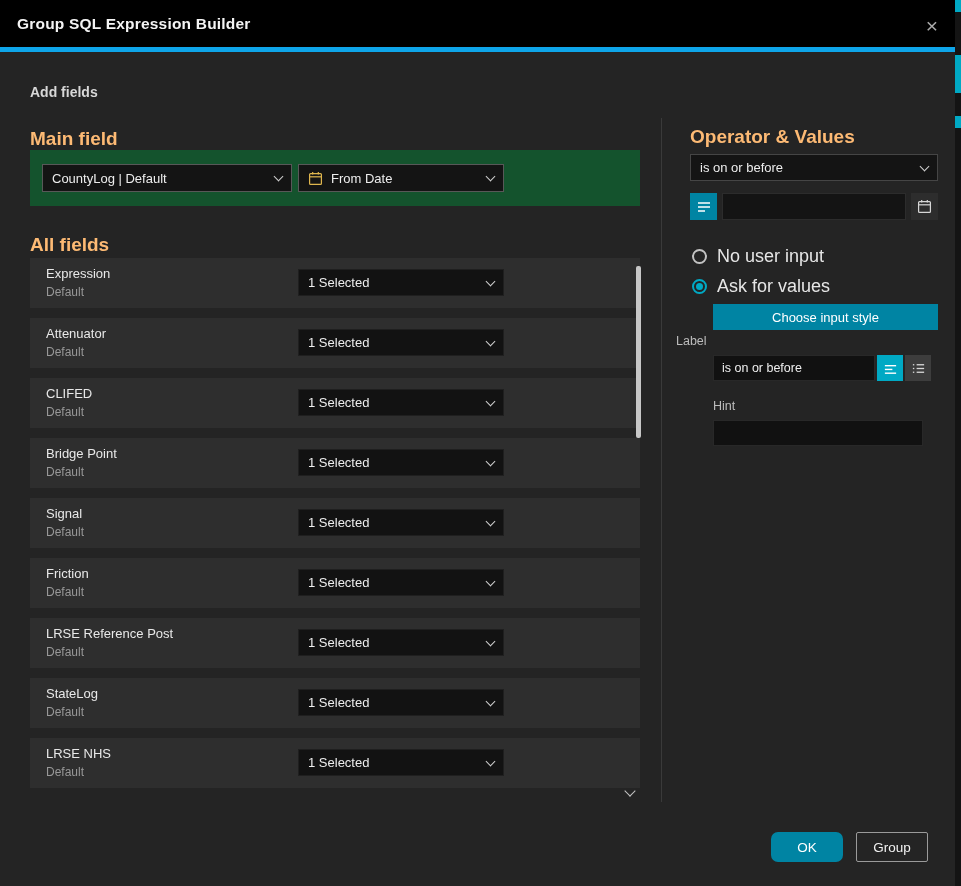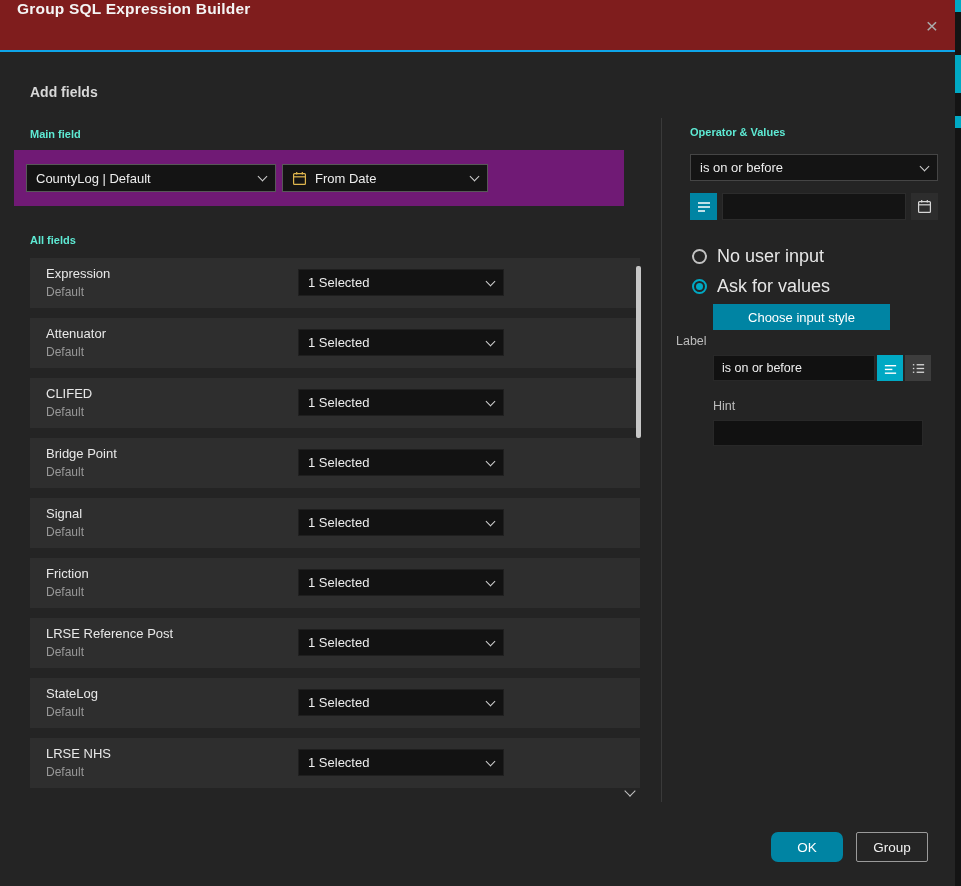--- a/index.html
+++ b/index.html
@@ -1,41 +1,41 @@
 <!DOCTYPE html>
 <html style="--accent: #0084a3; --accent-bright: #00a9c4;"><head>
 <meta charset="utf-8">
 <style>
   *{box-sizing:border-box;margin:0;padding:0}
   html,body{width:961px;height:886px;overflow:hidden;background:#242424;
     font-family:"Liberation Sans",sans-serif;color:#e6e6e6}
   .dialog{position:relative;width:961px;height:886px;background:#242424}
 
   
-  .hdr{position:absolute;left:0;top:0;width:100%;height:52px;background:#7f1d1d;
-    border-bottom:2px solid #0ea5e9;display:flex;align-items:flex-start}
+  .hdr{position:absolute;left:0;top:0;width:100%;height:52px;background:#000000;
+    border-bottom:5px solid #0ea5e9;display:flex;align-items:center}
   .hdr h1{font-size:15.5px;font-weight:700;color:#f4f4f4;padding-left:17px;letter-spacing:.2px}
   .close{position:absolute;right:12px;top:0;height:52px;width:34px;display:flex;
     align-items:center;justify-content:center;font-size:21px;color:#aaa;cursor:pointer}
 
   
   .h-add{position:absolute;left:30px;top:84px;font-size:14px;font-weight:700;color:#d8d8d8}
-  .h-sub{position:absolute;font-size:11px;font-weight:700;color:#5eead4}
+  .h-sub{position:absolute;font-size:19px;font-weight:700;color:#fdba74}
 
   
   .select{display:flex;align-items:center;background:#141414;border:1px solid #585858;
     color:#ededed;font-size:13px;padding:0 9px;cursor:pointer;gap:8px}
   .select .chev{margin-left:auto}
   .chev{width:7px;height:7px;border-right:1.5px solid #cfcfcf;border-bottom:1.5px solid #cfcfcf;
     transform:rotate(45deg);flex:none;margin-top:-3px}
   .txt-input{height:26px;background:#111;border:1px solid #282828;color:#efefef;
     font-size:12.5px;padding:0 8px;font-family:inherit;outline:none}
 
   
-  .main-row{position:absolute;left:14px;top:150px;width:610px;height:56px;background:#701a75}
+  .main-row{position:absolute;left:30px;top:150px;width:610px;height:56px;background:#14532d}
   .layer-select{position:absolute;left:12px;top:14px;width:250px;height:28px}
   .field-select{position:absolute;left:268px;top:14px;width:206px;height:28px}
   .cal-gold{color:#dfb64e;display:flex}
 
   
   .flist{position:absolute;left:30px;top:258px;width:610px}
   .frow{position:relative;width:610px;height:50px;background:#2e2e2e;margin-bottom:10px}
   .fname{position:absolute;left:16px;top:8px;font-size:13px;color:#e8e8e8}
   .fsub{position:absolute;left:16px;top:27px;font-size:12px;color:#989898}
   .row-select{position:absolute;left:268px;top:11px;width:206px;height:27px;
@@ -54,21 +54,21 @@
     align-items:center;justify-content:center;flex:none;cursor:pointer}
   .val-input{flex:1;height:27px;margin:0 5px;background:#141414;border:1px solid #2c2c2c;
     color:#eee;font-size:13px;padding:0 8px;font-family:inherit;outline:none;min-width:0}
   .cal-btn{width:27px;height:27px;background:#2d2d2d;display:flex;align-items:center;
     justify-content:center;color:#d6d6d6;flex:none;cursor:pointer}
   .radio-row{position:absolute;left:692px;display:flex;align-items:center;gap:10px;
     font-size:18px;color:#e6e6e6;cursor:pointer}
   .rb{width:15px;height:15px;border-radius:50%;border:2px solid #c2c2c2;flex:none;position:relative}
   .rb.sel{border-color:var(--accent-bright,#00a9c4)}
   .rb.sel::after{content:"";position:absolute;inset:2px;background:var(--accent-bright,#00a9c4);border-radius:50%}
-  .choose-btn{position:absolute;left:713px;top:304px;width:177px;height:26px;
+  .choose-btn{position:absolute;left:713px;top:304px;width:225px;height:26px;
     background:var(--accent,#0084a3);color:#fff;font-size:13px;display:flex;
     align-items:center;justify-content:center;cursor:pointer}
   .cap{position:absolute;font-size:12.5px;color:#bdbdbd}
   .label-row{position:absolute;left:713px;top:355px;display:flex;align-items:center;gap:2px}
   .label-input{width:162px;height:26px}
   .icon-btn{width:26px;height:26px;display:flex;align-items:center;justify-content:center;
     flex:none;cursor:pointer;background:#3d3d3d}
   .icon-btn.sel{background:var(--accent-bright,#00a9c4)}
   .hint-input{position:absolute;left:713px;top:420px;width:210px;height:26px}
 

